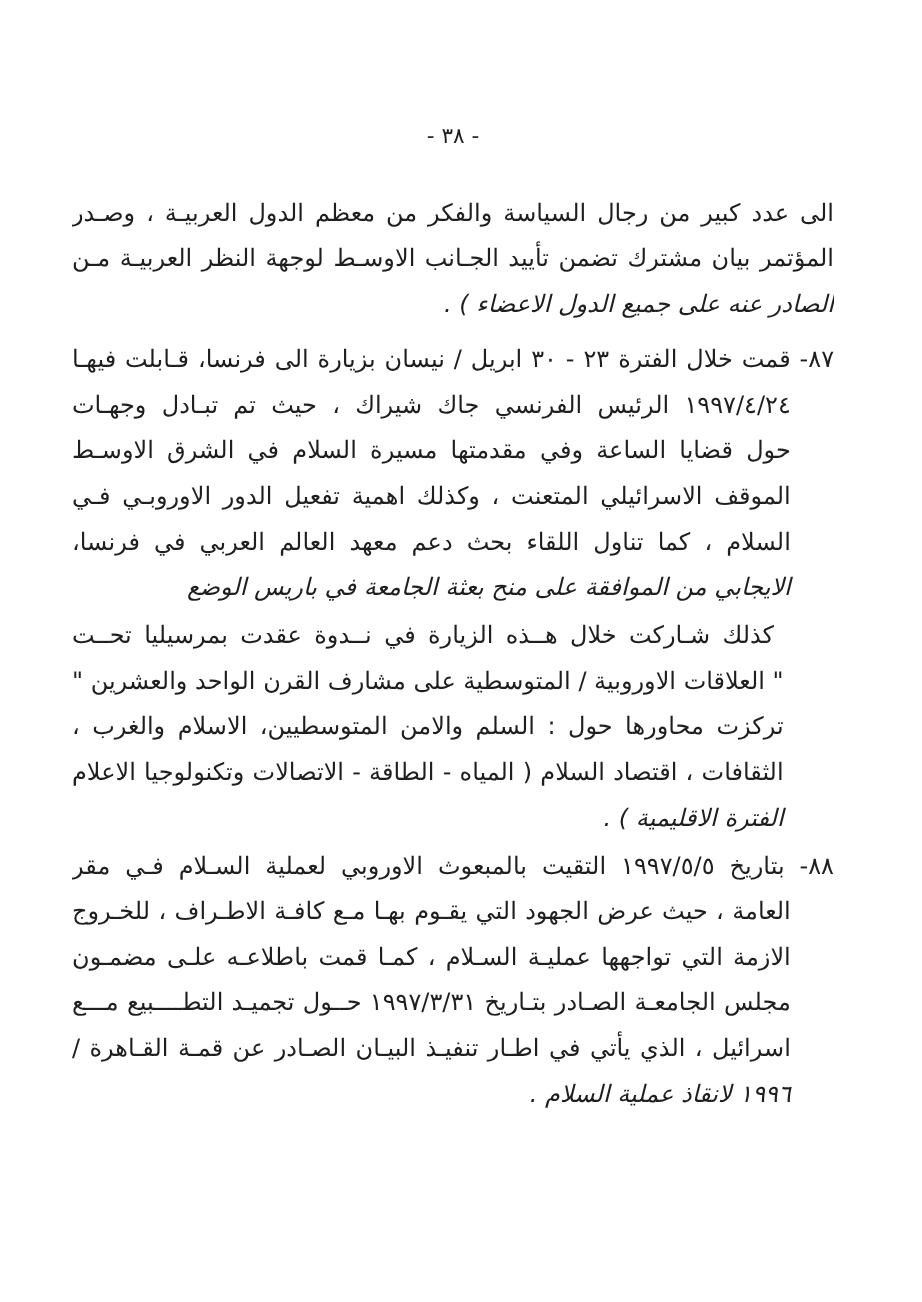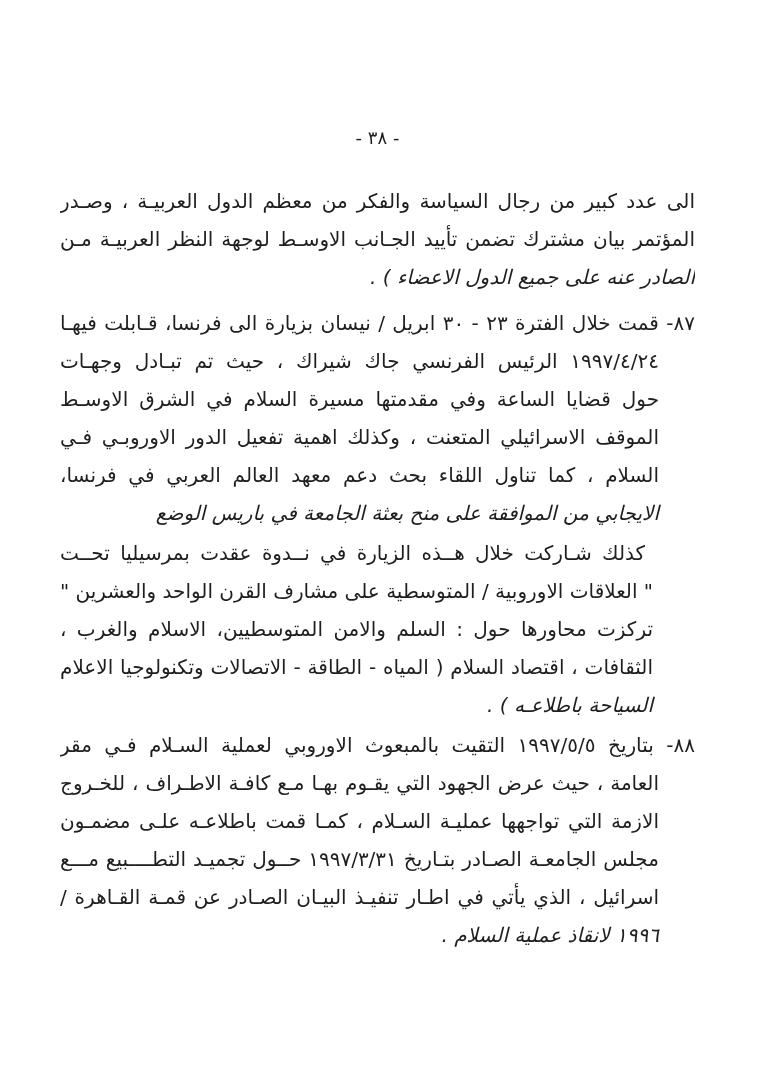--- a/index.html
+++ b/index.html
@@ -17,21 +17,20 @@
     font-family: "DejaVu Sans", sans-serif;
     color: #1f1f1f;
     overflow: hidden;
   }
   .page-number {
     direction: rtl;
     text-align: center;
     font-size: 18px;
     line-height: 24px;
     letter-spacing: 1px;
-    margin-top: 24px;
   }
   .para {
     direction: rtl;
     font-size: 20px;
     line-height: 38px;
   }
   .line {
     height: 38px;
     overflow: hidden;
     text-align: justify;
@@ -77,21 +76,21 @@
     <div class="line">الموقف الاسرائيلي المتعنت ، وكذلك اهمية تفعيل الدور الاوروبـي فـي عمليـة</div>
     <div class="line">السلام ، كما تناول اللقاء بحث دعم معهد العالم العربي في فرنسا، وموقف فرنسا</div>
     <div class="line last">الايجابي من الموافقة على منح بعثة الجامعة في باريس الوضع الدبلوماسي .</div>
   </div>
 
   <div class="para bindent p-87s">
     <div class="line first">كذلك شـاركت خلال هــذه الزيارة في نــدوة عقدت بمرسيليا  تحــت عنـوان</div>
     <div class="line">" العلاقات الاوروبية / المتوسطية على مشارف القرن الواحد والعشرين "  التـي</div>
     <div class="line">تركزت محاورها حول : السلم والامن المتوسطيين، الاسلام والغرب ، صـراع</div>
     <div class="line">الثقافات ، اقتصاد السلام  ( المياه - الطاقة - الاتصالات وتكنولوجيا الاعلام -</div>
-    <div class="line last">السياحة باطلاعـه ) .</div>
+    <div class="line last">الفترة الاقليمية ) .</div>
   </div>
 
   <div class="para hang p-88">
     <div class="line first">٨٨- بتاريخ ١٩٩٧/٥/٥  التقيت بالمبعوث الاوروبي لعملية السـلام فـي مقر الامانـة</div>
     <div class="line">العامة ، حيث عرض الجهود التي يقـوم بهـا مـع كافـة الاطـراف ، للخـروج مـن</div>
     <div class="line">الازمة التي تواجهها عمليـة السـلام ،  كمـا قمت باطلاعـه علـى مضمـون قـرار</div>
     <div class="line">مجلس الجامعـة الصـادر بتـاريخ ١٩٩٧/٣/٣١  حــول تجميـد التطــــبيع مـــع</div>
     <div class="line">اسرائيل  ، الذي يأتي في  اطـار تنفيـذ البيـان الصـادر عن قمـة القـاهرة / يونيو</div>
     <div class="line last">١٩٩٦ لانقاذ عملية السلام .</div>
   </div>

